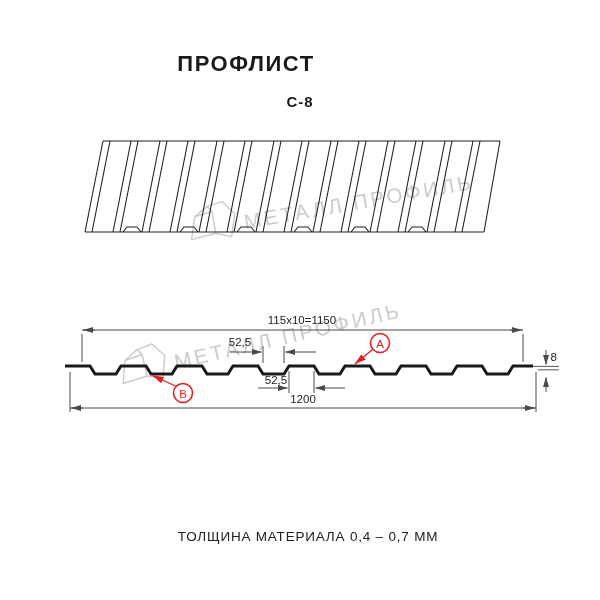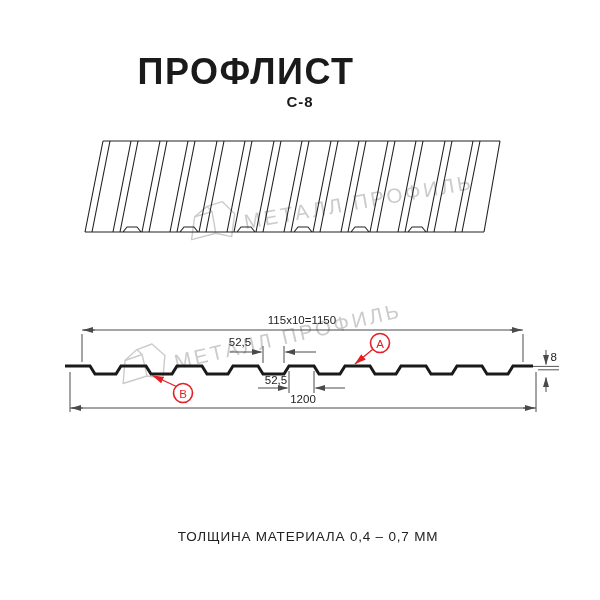--- a/index.html
+++ b/index.html
@@ -3,21 +3,21 @@
 <meta charset="utf-8">
 <style>
   html,body{margin:0;padding:0;}
   body{
     width:600px;height:600px;background:#ffffff;position:relative;overflow:hidden;
     font-family:"Liberation Sans", sans-serif;
     --ink:#1a1a1a; --dim:#4a4a4a; --red:#e31e24; --wm:#cbcbcb;
   }
   .title{
     position:absolute;top:51px;left:0;width:492px;text-align:center;
-    font-size:36px;font-weight:bold;letter-spacing:1.5px;color:var(--ink);
+    font-size:22px;font-weight:bold;letter-spacing:1.5px;color:var(--ink);
   }
   .subtitle{
     position:absolute;top:93px;left:0;width:600px;text-align:center;
     font-size:15px;font-weight:bold;letter-spacing:1px;color:var(--ink);
   }
   .footer{
     position:absolute;top:529px;left:0;width:600px;text-align:center;
     font-size:13.5px;letter-spacing:0.8px;color:#222;padding-left:8px;
   }
   svg.draw{position:absolute;left:0;top:0;}

